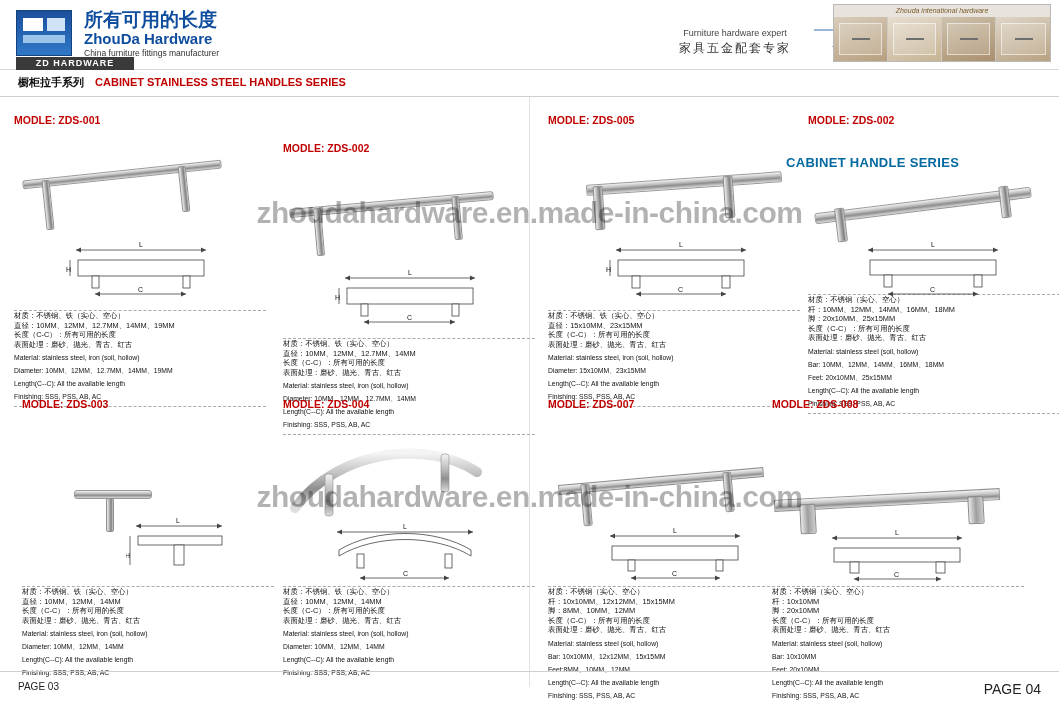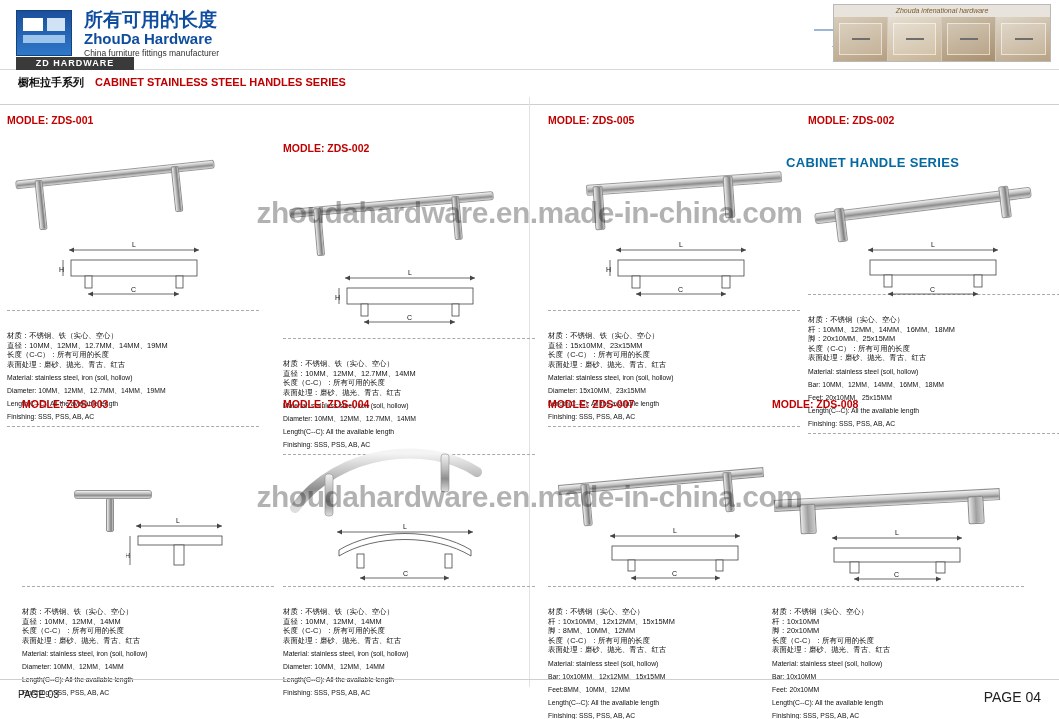--- a/index.html
+++ b/index.html
@@ -117,21 +117,21 @@
   .cell .handle {
     position: absolute; left: 50%; top: 50%;
     width: 18px; height: 2px; background: #6e6e6e;
     transform: translate(-50%,-50%);
   }
 
   
   .titlebar {
     position: absolute;
     top: 71px; left: 0;
-    width: 1059px; height: 34px;
+    width: 1059px; height: 26px;
     border-bottom: 1px solid #cfcfcf;
   }
   .title-left {
     position: absolute; left: 18px; top: 4px;
     font-size: 11px;
   }
   .title-left .cn { color: #111; font-weight: bold; }
   .title-left .en { color: #c00000; font-weight: bold; margin-left: 8px; }
   .title-right {
     position: absolute; left: 660px; top: 4px;
@@ -162,21 +162,21 @@
     font-size: 10.5px;
     font-weight: bold;
     margin-bottom: 4px;
   }
   .art {
     position: relative;
     height: 178px;
   }
   .specs {
     border-top: 1px dashed #aaa;
-    padding-top: 20px;
+    padding-top: 0;
     margin-top: 2px;
   }
   .spec-cn {
     font-size: 7.4px;
     line-height: 9.6px;
     color: #111;
   }
   .spec-en {
     font-size: 6.8px;
     line-height: 9px;
@@ -236,21 +236,21 @@
     left: 786px; top: 155px;
     font-size: 13px;
     font-weight: bold;
     color: #0369a1;
     letter-spacing: 0.3px;
   }
 
   
   .footer {
     position: absolute;
-    bottom: 8px; left: 0;
+    bottom: 16px; left: 0;
     width: 1059px; height: 32px;
     border-top: 1px solid #cfcfcf;
     text-decoration: underline;
   }
   .page-left {
     position: absolute; left: 18px; top: 9px;
     font-size: 10px; color: #222;
   }
   .page-right {
     position: absolute; right: 18px; top: 9px;
@@ -271,20 +271,24 @@
           <div class="sq3"></div>
       </div>
       <div class="logo-sub">ZD HARDWARE</div>
       <div class="logo-text">
         <div class="logo-cn">所有可用的长度</div>
         <div class="logo-en">ZhouDa Hardware</div>
         <div class="logo-tag">China furniture fittings manufacturer</div>
       </div>
     </div>
 
+    <div class="slogan">
+      <div class="slogan-en">Furniture hardware expert</div>
+      <div class="slogan-cn">家具五金配套专家</div>
+    </div>
     <div class="slogan-arrow">
       <svg width="28" height="26" viewBox="0 0 28 26">
         <path d="M2 2 L26 2 L26 24" fill="none" stroke="#3a6fb0" stroke-width="1.2"></path>
         <path d="M20 18 L26 24 L26 18" fill="#3a6fb0"></path>
       </svg>
     </div>
 
     <div class="photo-strip">
       <div class="ps-title">Zhouda intenational hardware</div>
       <div class="cell c1">
@@ -311,21 +315,21 @@
       <span class="cn">橱柜拉手系列</span>
       <span class="en">CABINET STAINLESS STEEL HANDLES SERIES</span>
     </div>
   </div>
   <div class="center-divider"></div>
 
   <div class="cabinet-series-label">CABINET HANDLE SERIES</div>
 
   <div class="grid">
 
-    <div class="cellbox" style="left:7px; top:14px;">
+    <div class="cellbox" style="left:14px; top:14px;">
       <div class="model">MODLE: ZDS-001</div>
       <div class="art">
         <div class="bar" style="left:8px; top:40px; width:200px; height:9px; transform:rotate(-6deg);"></div>
         <div class="leg" style="left:30px; top:50px; width:8px; height:50px; transform:rotate(-6deg);"></div>
         <div class="leg" style="left:166px; top:36px; width:8px; height:46px; transform:rotate(-6deg);"></div>
         <div class="dimbox" style="left:52px; top:108px;">
           <svg width="150" height="62" viewBox="0 0 150 62">
             <line x1="10" y1="12" x2="140" y2="12" stroke="#444" stroke-width="0.8"></line>
             <path d="M10 12 l5 -2.5 l0 5 z" fill="#444"></path>
             <path d="M140 12 l-5 -2.5 l0 5 z" fill="#444"></path>

